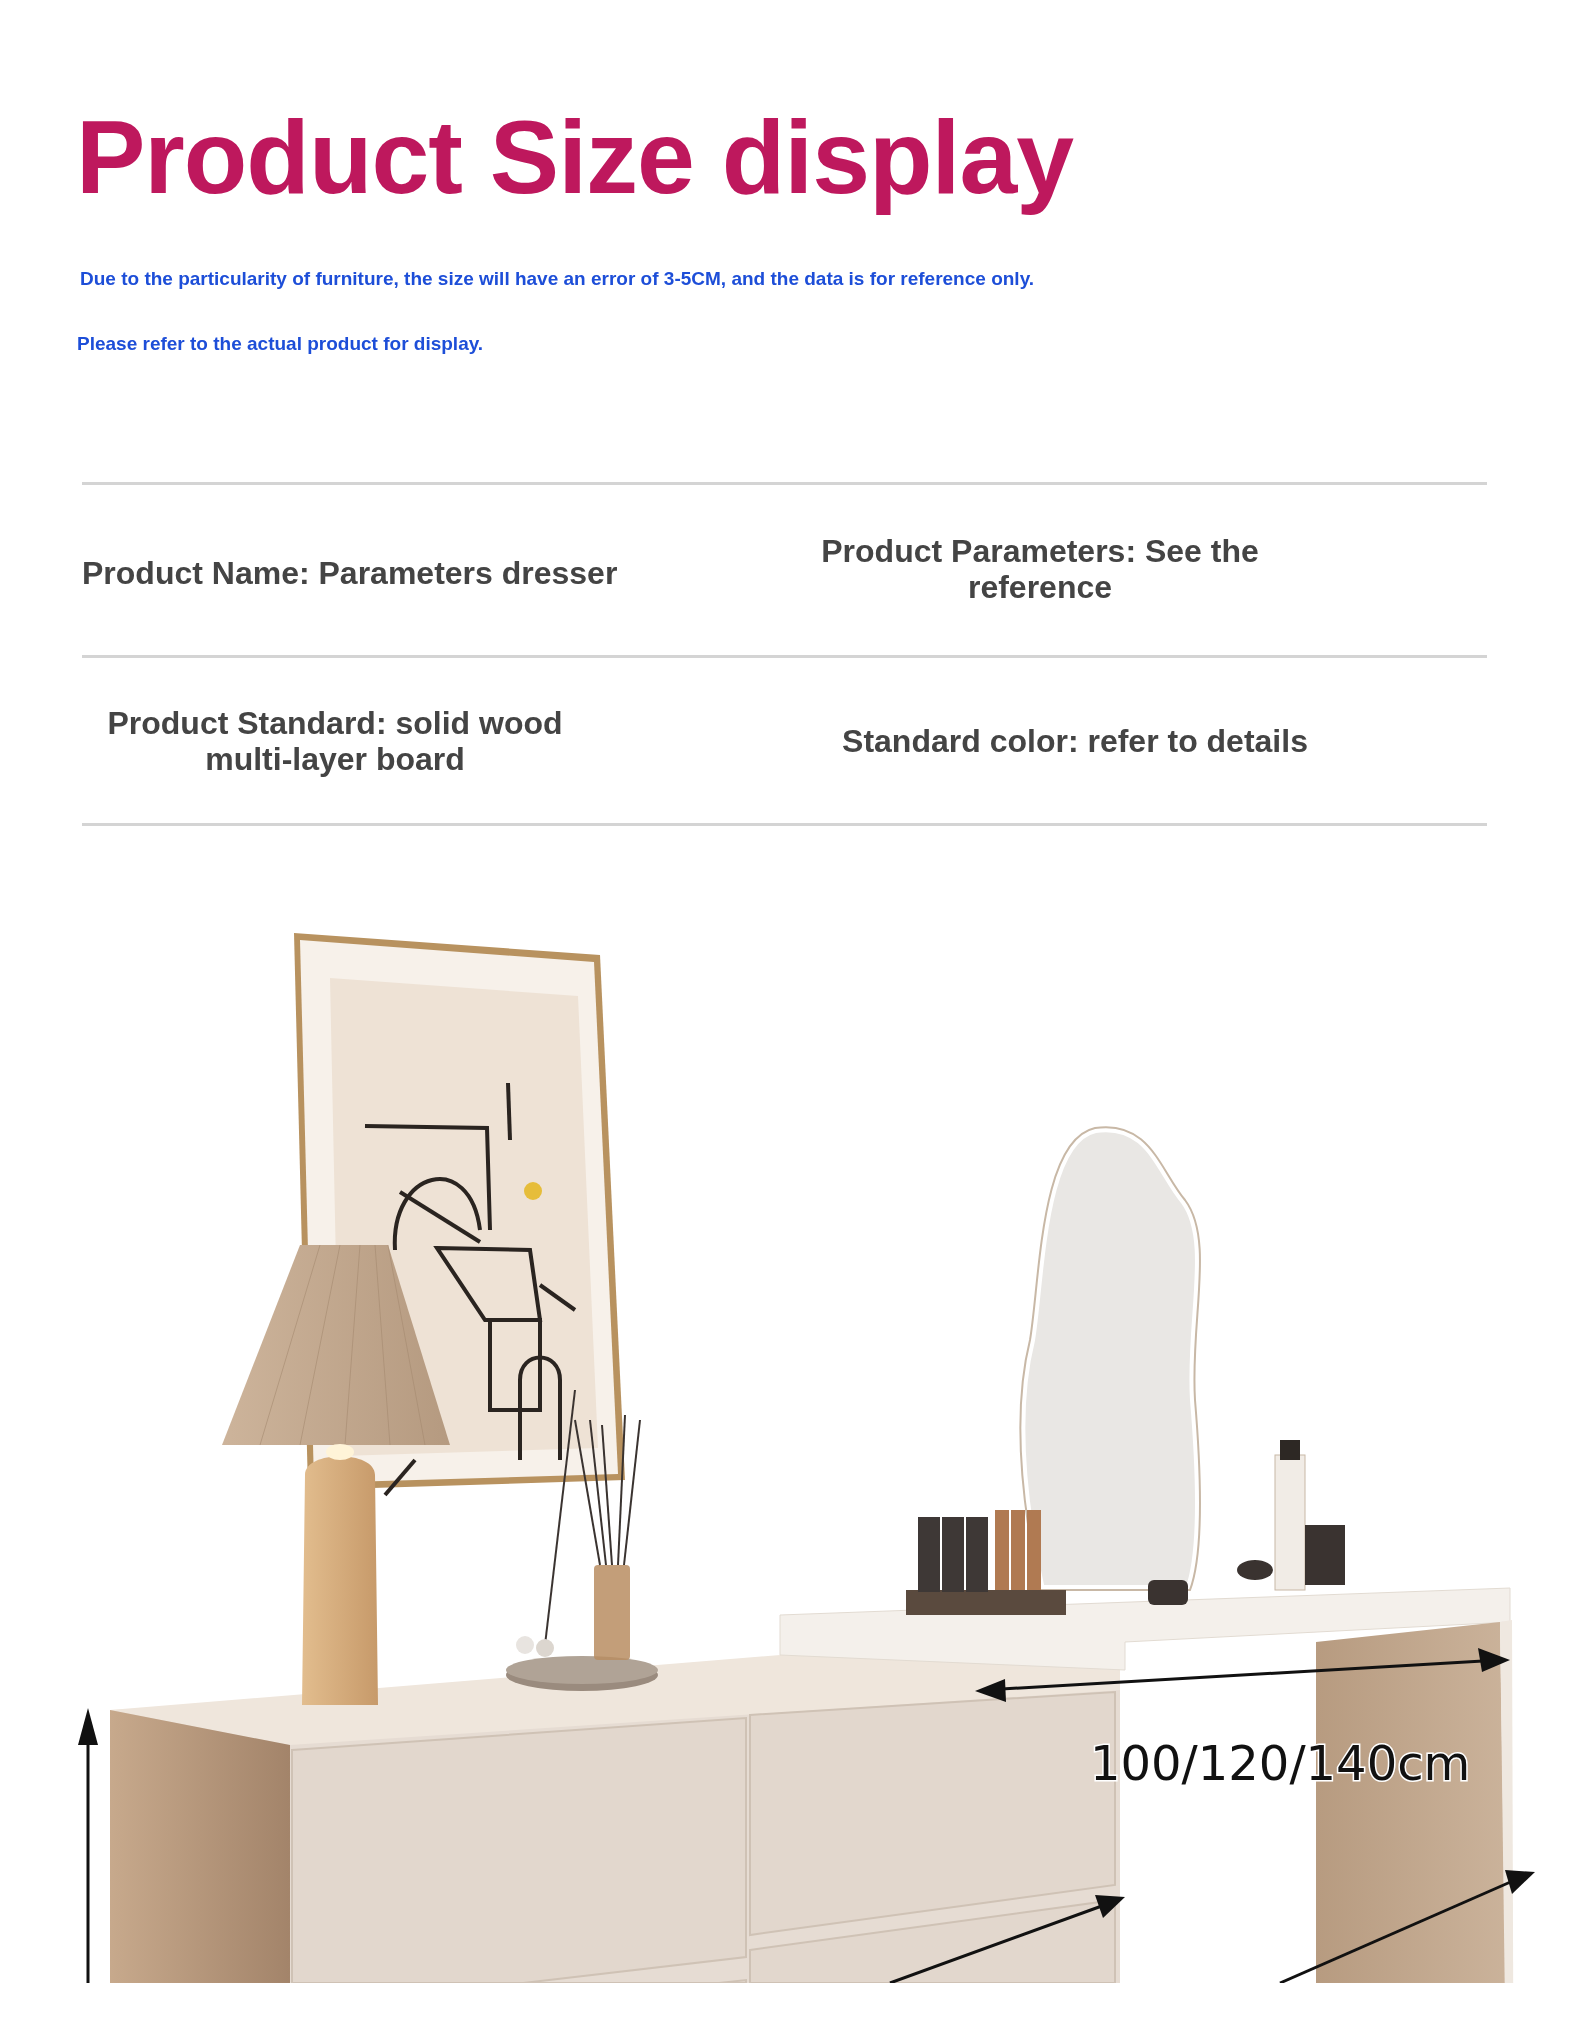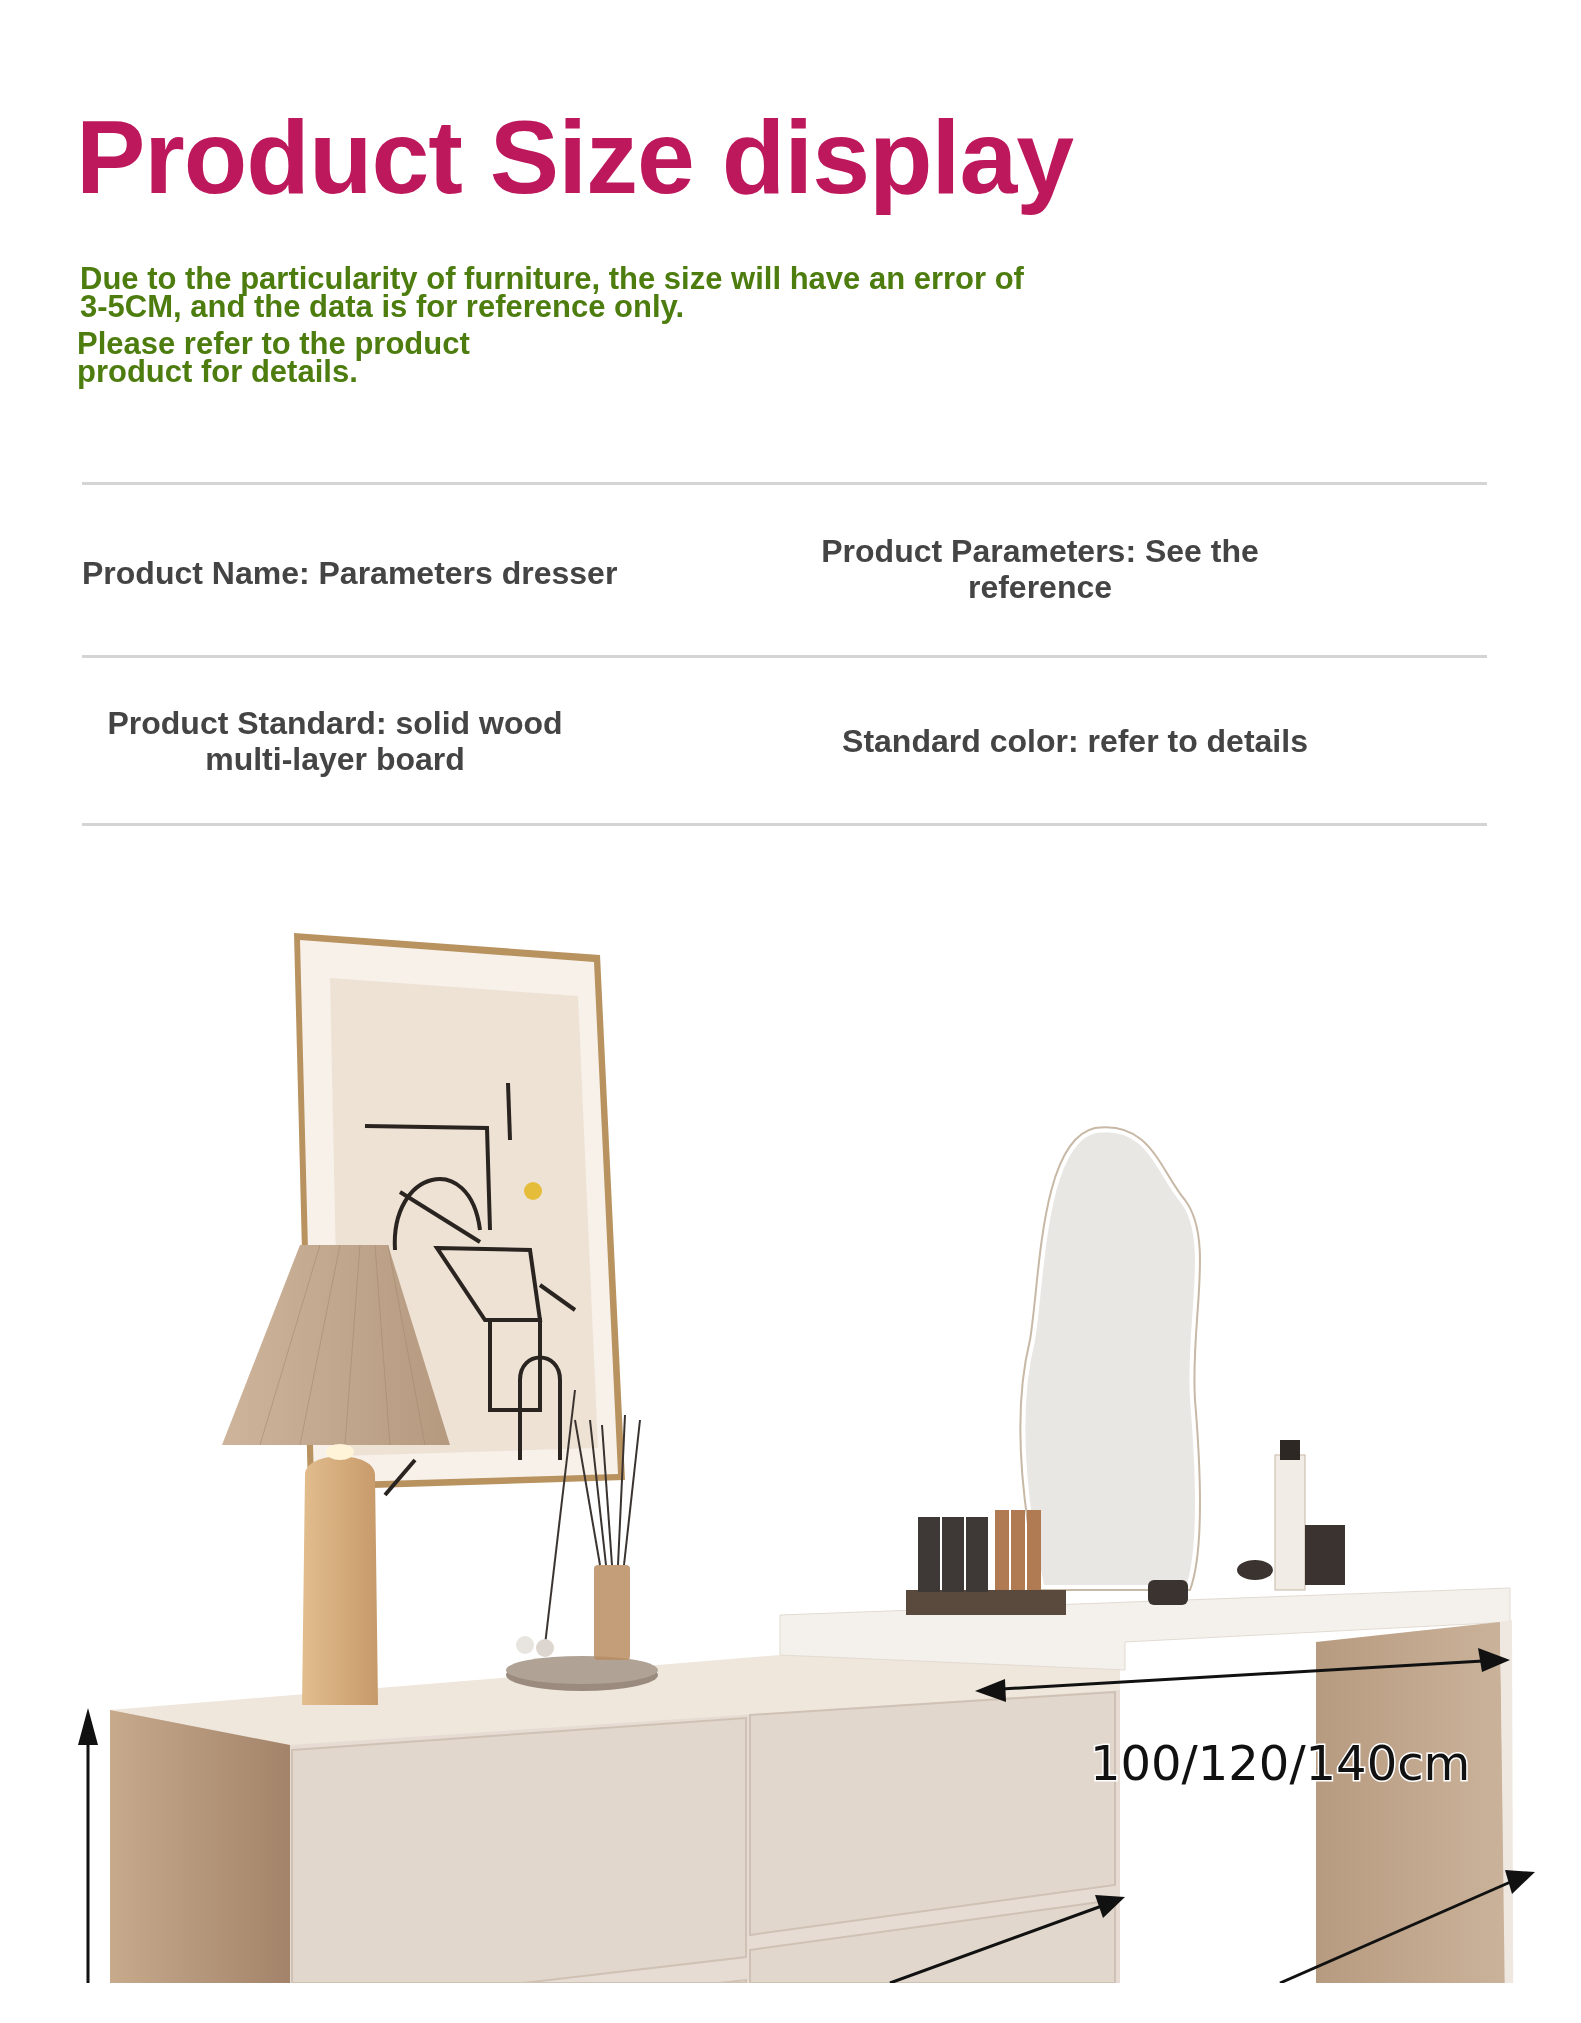--- a/index.html
+++ b/index.html
@@ -1,35 +1,35 @@
 <!DOCTYPE html>
 <html><head>
 <meta charset="utf-8">
 <style>
   html, body { margin: 0; padding: 0; background: #ffffff; }
   body { width: 1581px; height: 2023px; position: relative; overflow: hidden;
          font-family: "Liberation Sans", "DejaVu Sans", sans-serif; }
   .title { position: absolute; left: 76px; top: 100px; font-size: 104px; font-weight: 700;
            color: #be185d; letter-spacing: -1px; line-height: 1.1; margin: 0; }
-  .note { position: absolute; font-size: 31px; font-weight: 700; color: #4d7c0f; line-height: 28px; }
+  .note { position: absolute; font-size: 19px; font-weight: 700; color: #1d4ed8; line-height: 28px; }
   .note1 { left: 80px; top: 265px; width: 980px; }
   .note2 { left: 77px; top: 330px; width: 420px; }
   .rule { position: absolute; left: 82px; width: 1405px; height: 3px; background: #d4d4d4; }
   .cell { position: absolute; font-size: 32px; font-weight: 700; color: #444; text-align: center; line-height: 36px; }
   .photo { position: absolute; left: 0; top: 900px; width: 1581px; height: 1083px; }
   .dim-label { font-family: "DejaVu Sans", sans-serif; font-size: 48px; fill: #111;
                stroke: #fff; stroke-width: 3px; paint-order: stroke; }
 </style>
 </head>
 <body>
 
 <h1 class="title">Product Size display</h1>
 
 <div class="note note1">Due to the particularity of furniture, the size will have an error of 3-5CM, and the data is for reference only.</div>
-<div class="note note2">Please refer to the product product for details.</div>
+<div class="note note2">Please refer to the actual product for display.</div>
 
 <div class="rule" style="top:482px"></div>
 <div class="cell" style="left:82px; top:555px; width:540px; text-align:left;">Product Name: Parameters dresser</div>
 <div class="cell" style="left:810px; top:533px; width:460px;">Product Parameters: See the reference</div>
 
 <div class="rule" style="top:655px"></div>
 <div class="cell" style="left:100px; top:705px; width:470px;">Product Standard: solid wood multi-layer board</div>
 <div class="cell" style="left:820px; top:723px; width:510px;">Standard color: refer to details</div>
 
 <div class="rule" style="top:823px"></div>

